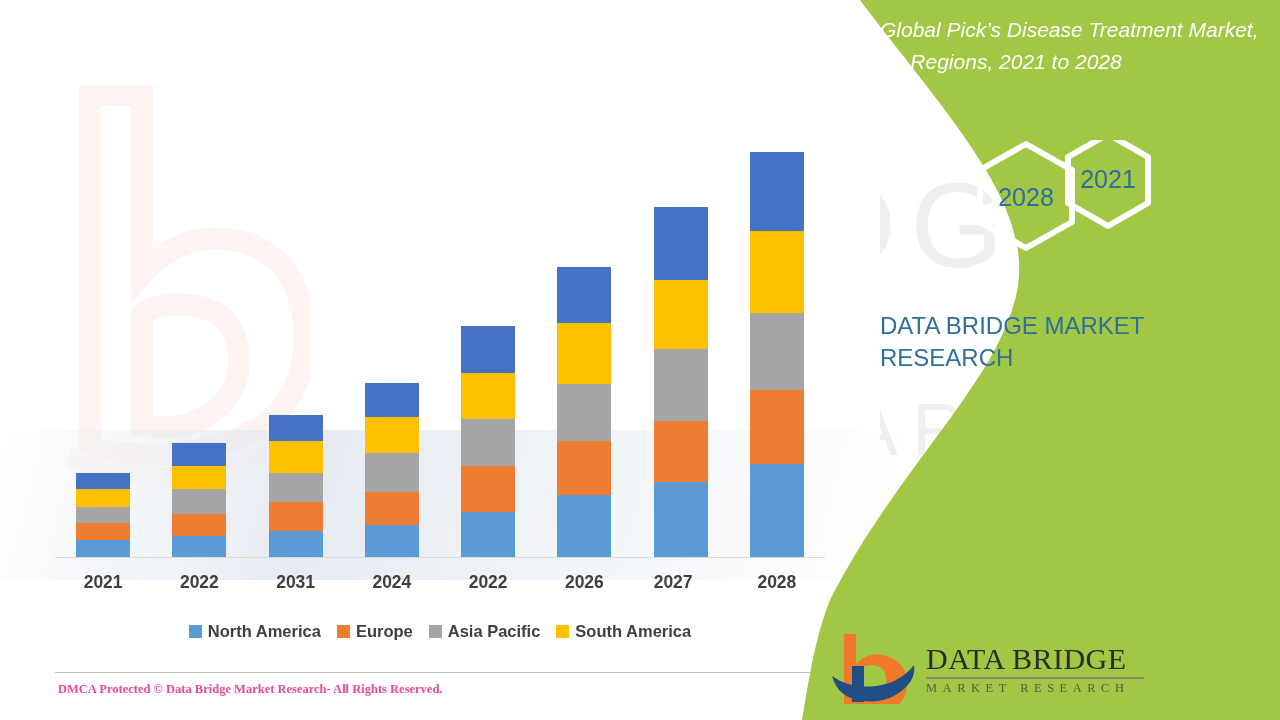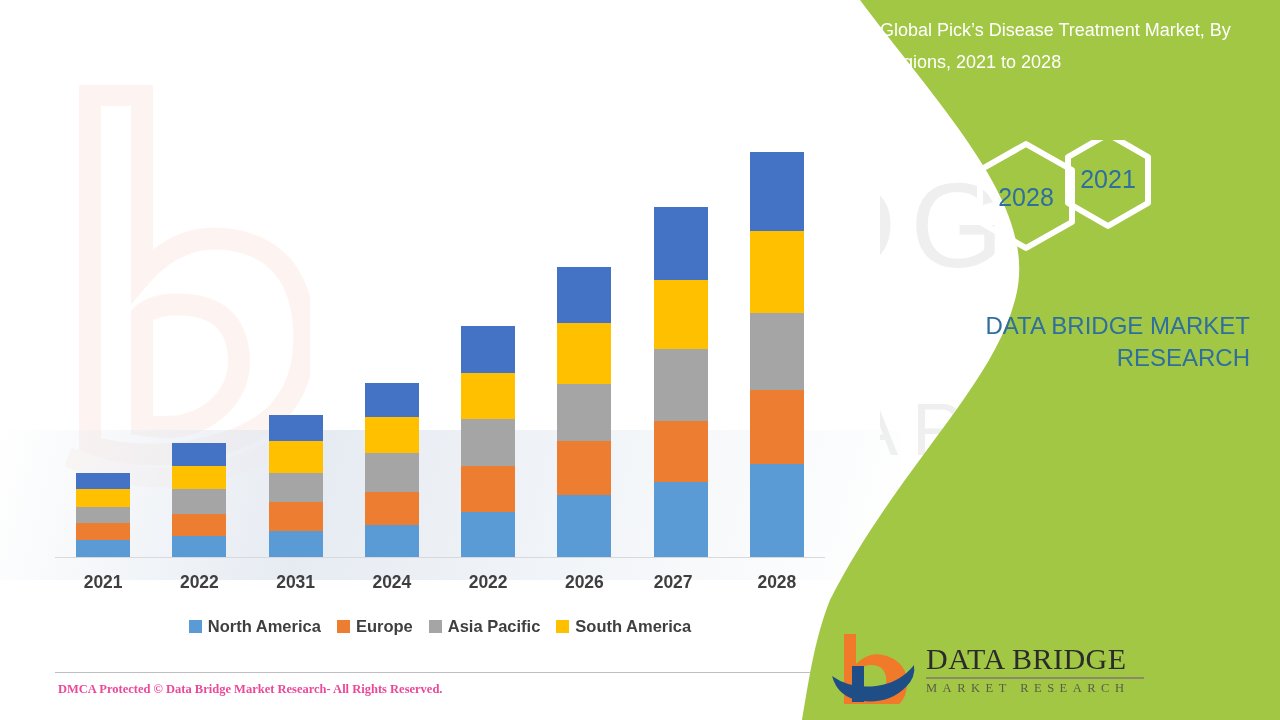--- a/index.html
+++ b/index.html
@@ -74,21 +74,21 @@
     position:absolute; left:55px; top:572px; width:770px; height:26px; z-index:4;
   }
   .x-label {
     position:absolute; width:96px; text-align:center;
     font-size:17.5px; font-weight:bold; color:#3f3f3f;
   }
 
   
   #legend {
     position:absolute; left:55px; top:617px; width:770px; height:24px;
-    display:flex; align-items:flex-start; justify-content:center; gap:16px;
+    display:flex; align-items:flex-end; justify-content:center; gap:16px;
     z-index:5;
   }
   .legend-item { display:flex; align-items:center; gap:6px; }
   .legend-swatch { width:13px; height:13px; display:block; }
   .legend-label { font-size:16.5px; font-weight:bold; color:#3f3f3f; white-space:nowrap;}
 
   
   #footer-rule {
     position:absolute; left:55px; top:672px; width:770px; height:1px;
     background:#bfbfbf; z-index:5;
@@ -108,29 +108,30 @@
   #green-panel {
     position:absolute; right:0; top:0; width:480px; height:720px;
     z-index:3; pointer-events:none;
   }
   #green-panel svg { display:block; width:480px; height:720px; }
 
   #green-content { position:absolute; right:0; top:0; width:480px; height:720px; z-index:4; }
 
   #panel-title {
     position:absolute; left:80px; top:14px; width:390px;
-    color:#ffffff; font-size:18px; line-height:32px; font-weight:400;
+    color:#ffffff; font-size:21px; line-height:32px; font-weight:400;
     text-align:left;
+    font-style:italic;
   }
 
   #hexes { position:absolute; left:140px; top:140px; width:250px; height:145px; }
 
   #brand-name {
     position:absolute; left:80px; top:310px; width:370px;
-    text-align:right; color:#2e6f9e; font-size:24px; line-height:32px;
+    text-align:left; color:#2e6f9e; font-size:24px; line-height:32px;
     font-weight:400;
   }
 
   #logo-block {
     position:absolute; left:30px; top:628px; width:420px; height:78px;
     display:flex; align-items:center; gap:10px;
   }
   #logo-mark { width:86px; height:74px; flex:none; }
   #logo-words { padding-top:4px; }
   #logo-words .lw1 {

